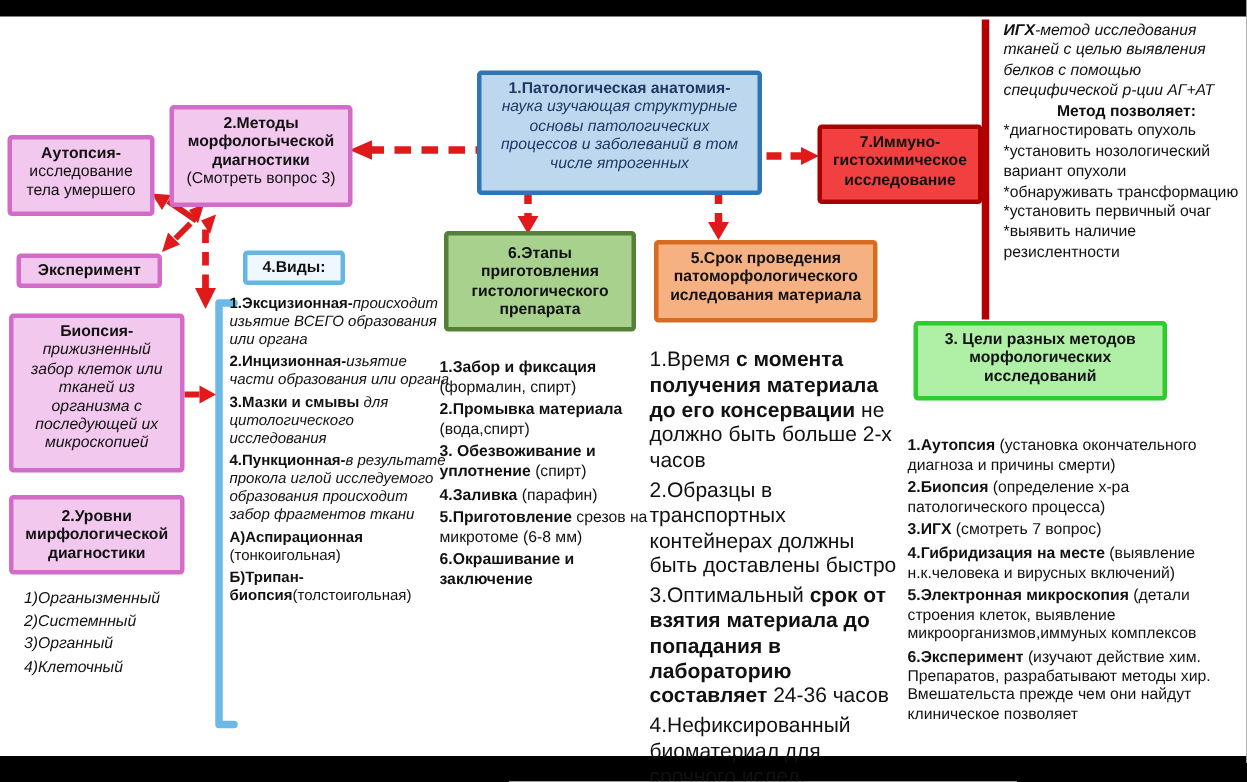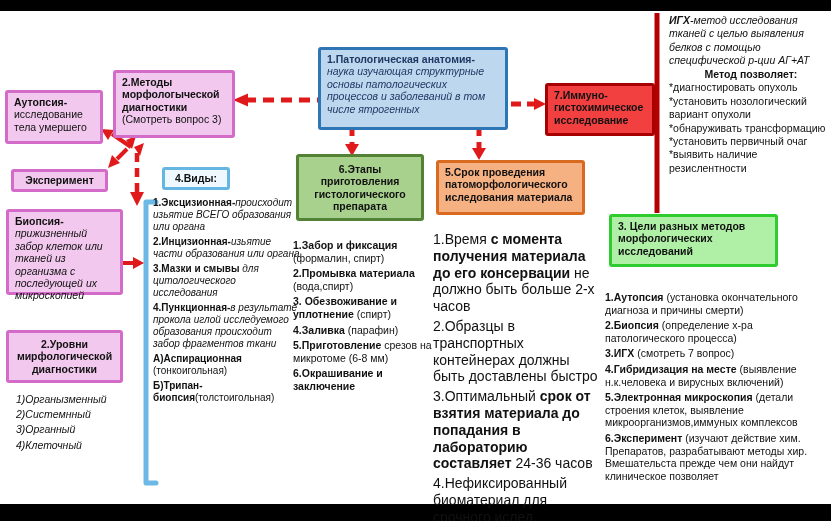--- a/index.html
+++ b/index.html
@@ -1,21 +1,21 @@
 <!DOCTYPE html>
 <html><head>
 <meta charset="utf-8">
 <style>
   html,body{margin:0;padding:0;background:#777;}
   .canvas{position:relative;width:831px;height:521px;background:#ffffff;overflow:hidden;
           font-family:"Liberation Sans",sans-serif;color:#111;}
   .bar{position:absolute;left:0;width:831px;background:#000;}
   .bar.top{top:0;height:11px;}
   .bar.bottom{top:504px;height:17px;}
-  .box{position:absolute;box-sizing:border-box;border-radius:3px;padding:3px 6px;font-size:10.5px;line-height:1.18;}
+  .box{position:absolute;box-sizing:border-box;border-radius:3px;padding:3px 6px;font-size:10.5px;line-height:1.18;text-align:center;}
   .pink{background:#f2c8ee;border:3px solid #d36bc8;}
   .blue{background:#bdd7ee;border:3px solid #2e75b6;color:#1f3864;}
   .green6{background:#a9d18e;border:3px solid #538135;}
   .orange{background:#f6b183;border:3px solid #d96b20;}
   .red7{background:#f24040;border:3px solid #a80000;}
   .green3{background:#aff0a6;border:3px solid #2fcc2f;}
   .lightblue{background:#eef8fe;border:3px solid #66b6e3;}
   .b{font-weight:700;}
   .i{font-style:italic;}
   .bi{font-weight:700;font-style:italic;}
@@ -79,21 +79,21 @@
 
   <div class="box pink" style="left:5px;top:90px;width:98px;height:54px;">
     <span class="b">Аутопсия-</span>
     <span>исследование тела умершего</span>
   </div>
 
   <div class="box pink vcenter" style="left:11px;top:169px;width:97px;height:23px;padding:1px 4px;">
     <span class="b">Эксперимент</span>
   </div>
 
-  <div class="box pink" style="left:6px;top:209px;width:117px;height:86px;">
+  <div class="box pink" style="left:6px;top:209px;width:117px;height:106px;">
     <span class="b">Биопсия-</span><br>
     <span class="i">прижизненный забор клеток или тканей из организма с последующей их микроскопией</span>
   </div>
 
   <div class="box pink center vcenter" style="left:6px;top:330px;width:117px;height:53px;">
     <span class="b">2.Уровни мирфологической диагностики</span>
   </div>
 
   <div class="list i" style="left:16px;top:392px;width:112px;line-height:1.45;">
     <div>1)Органызменный</div>

